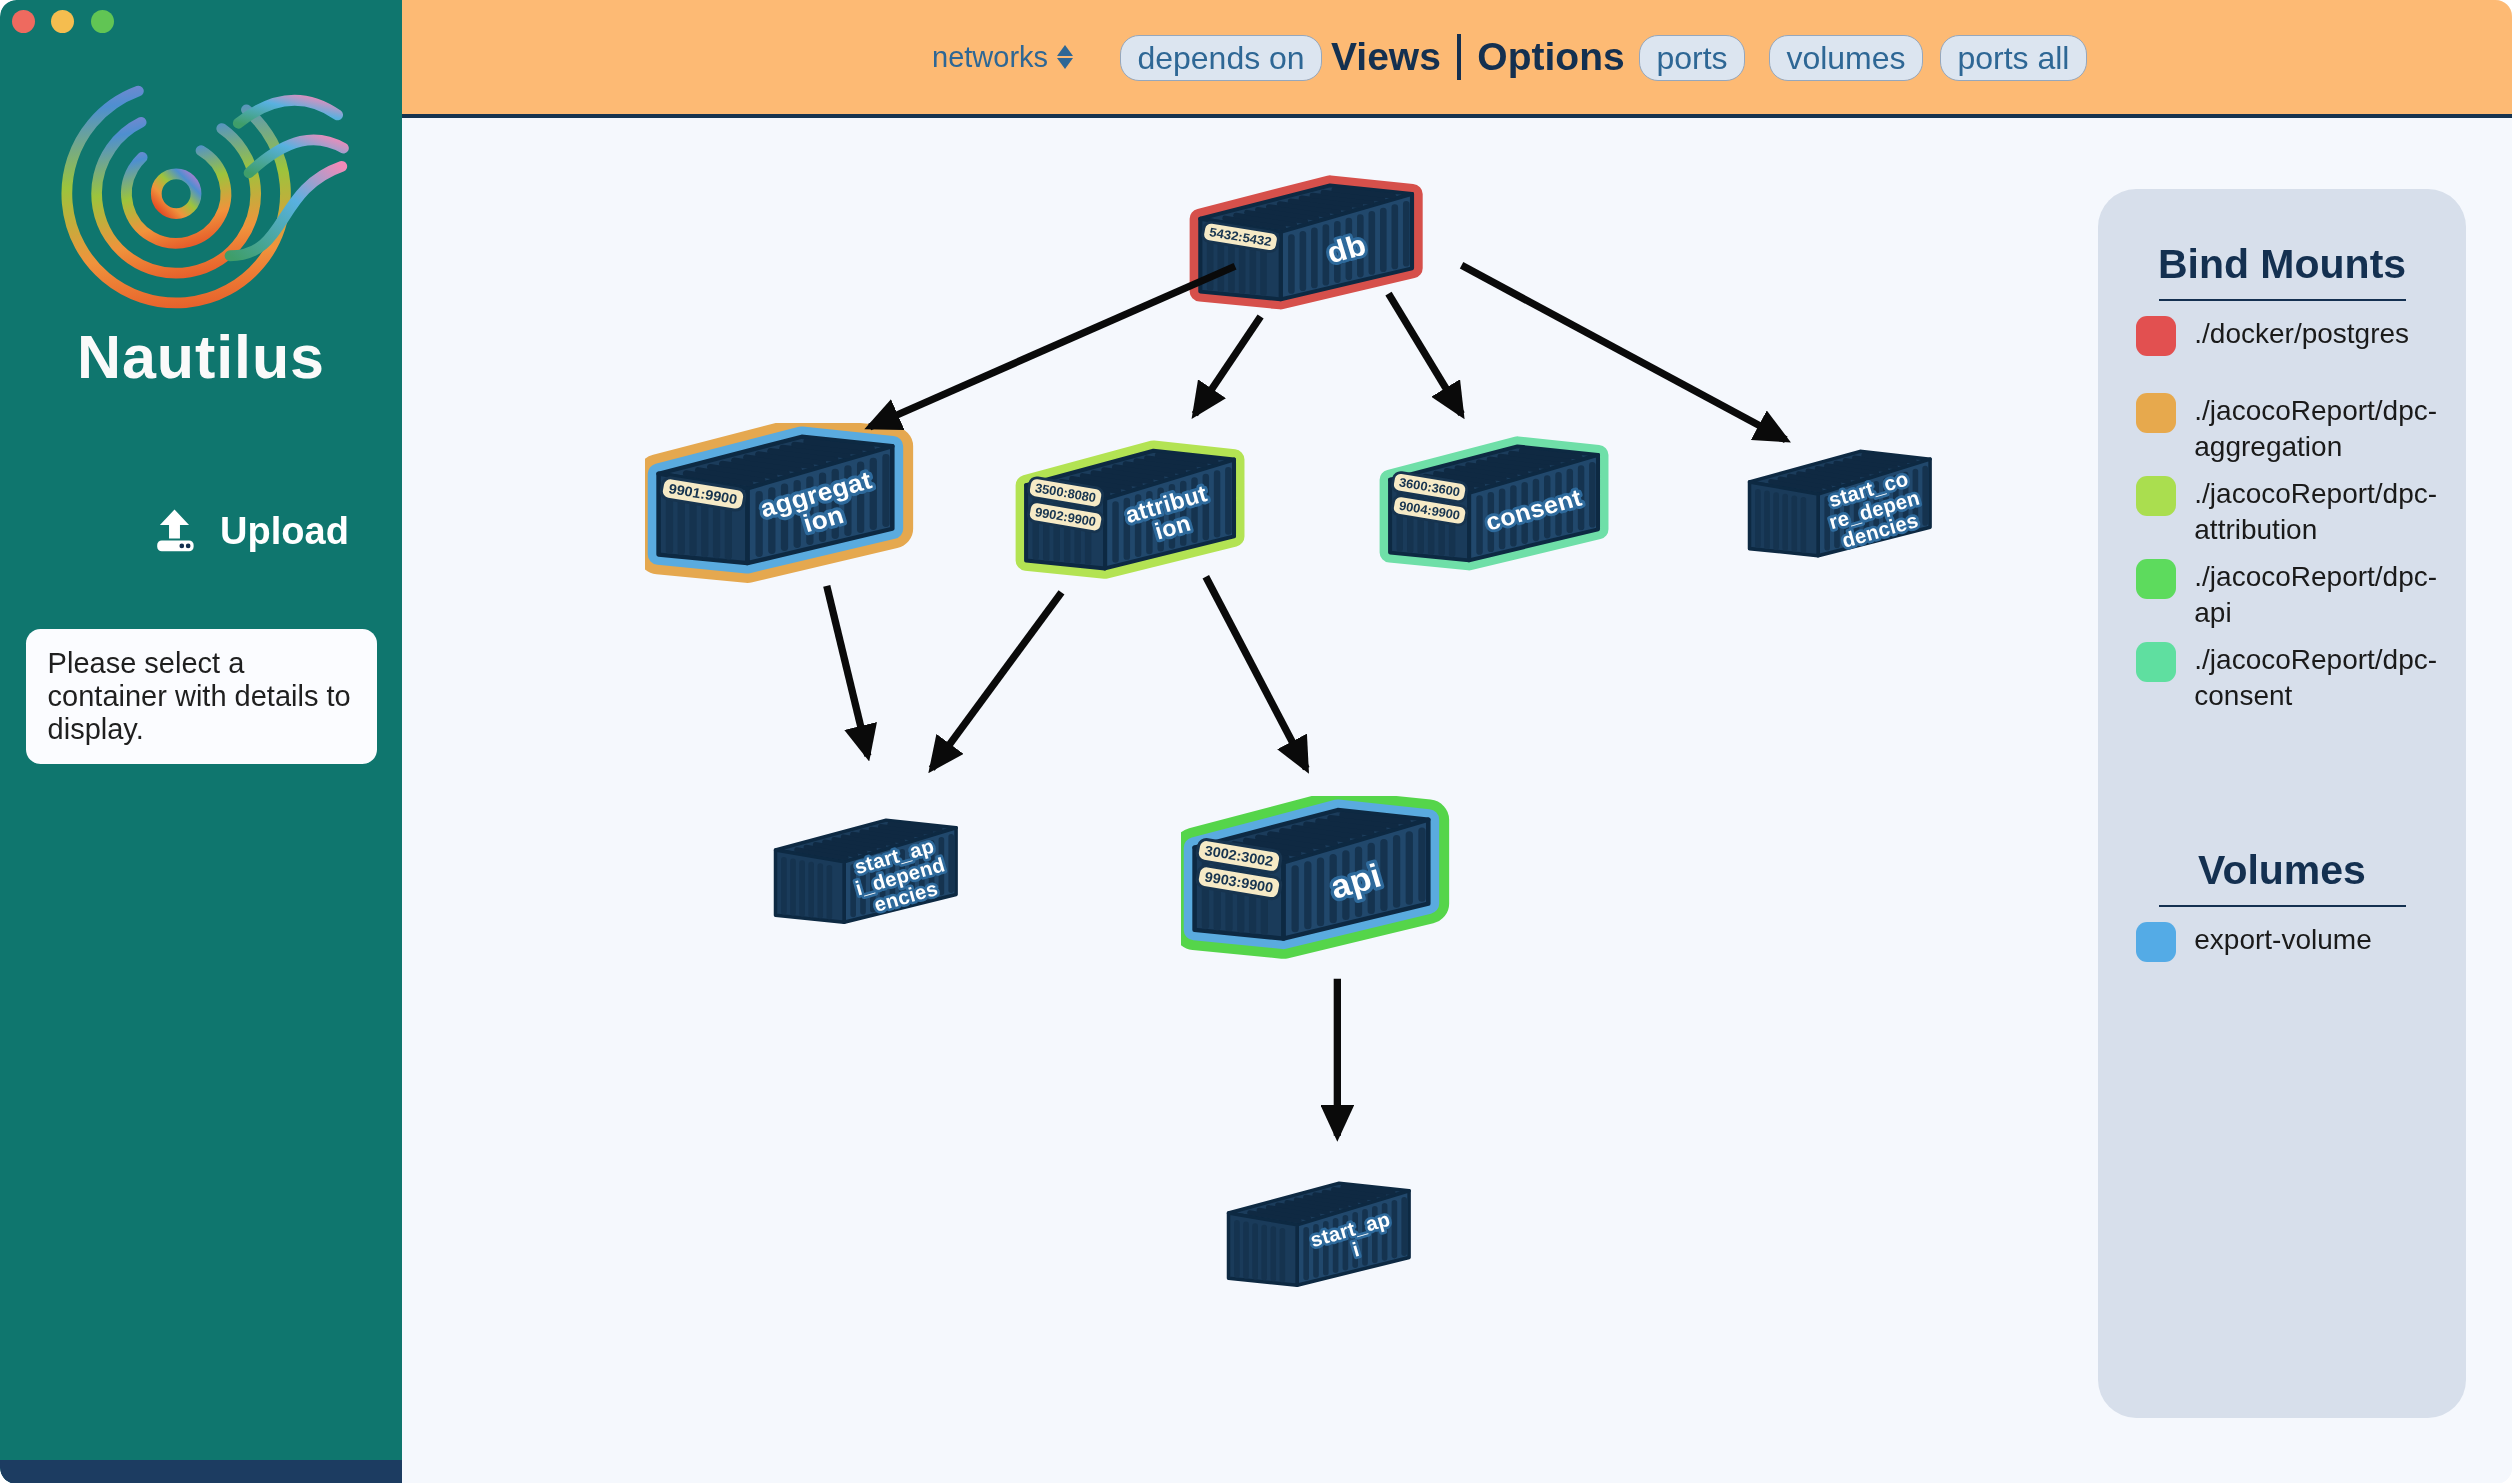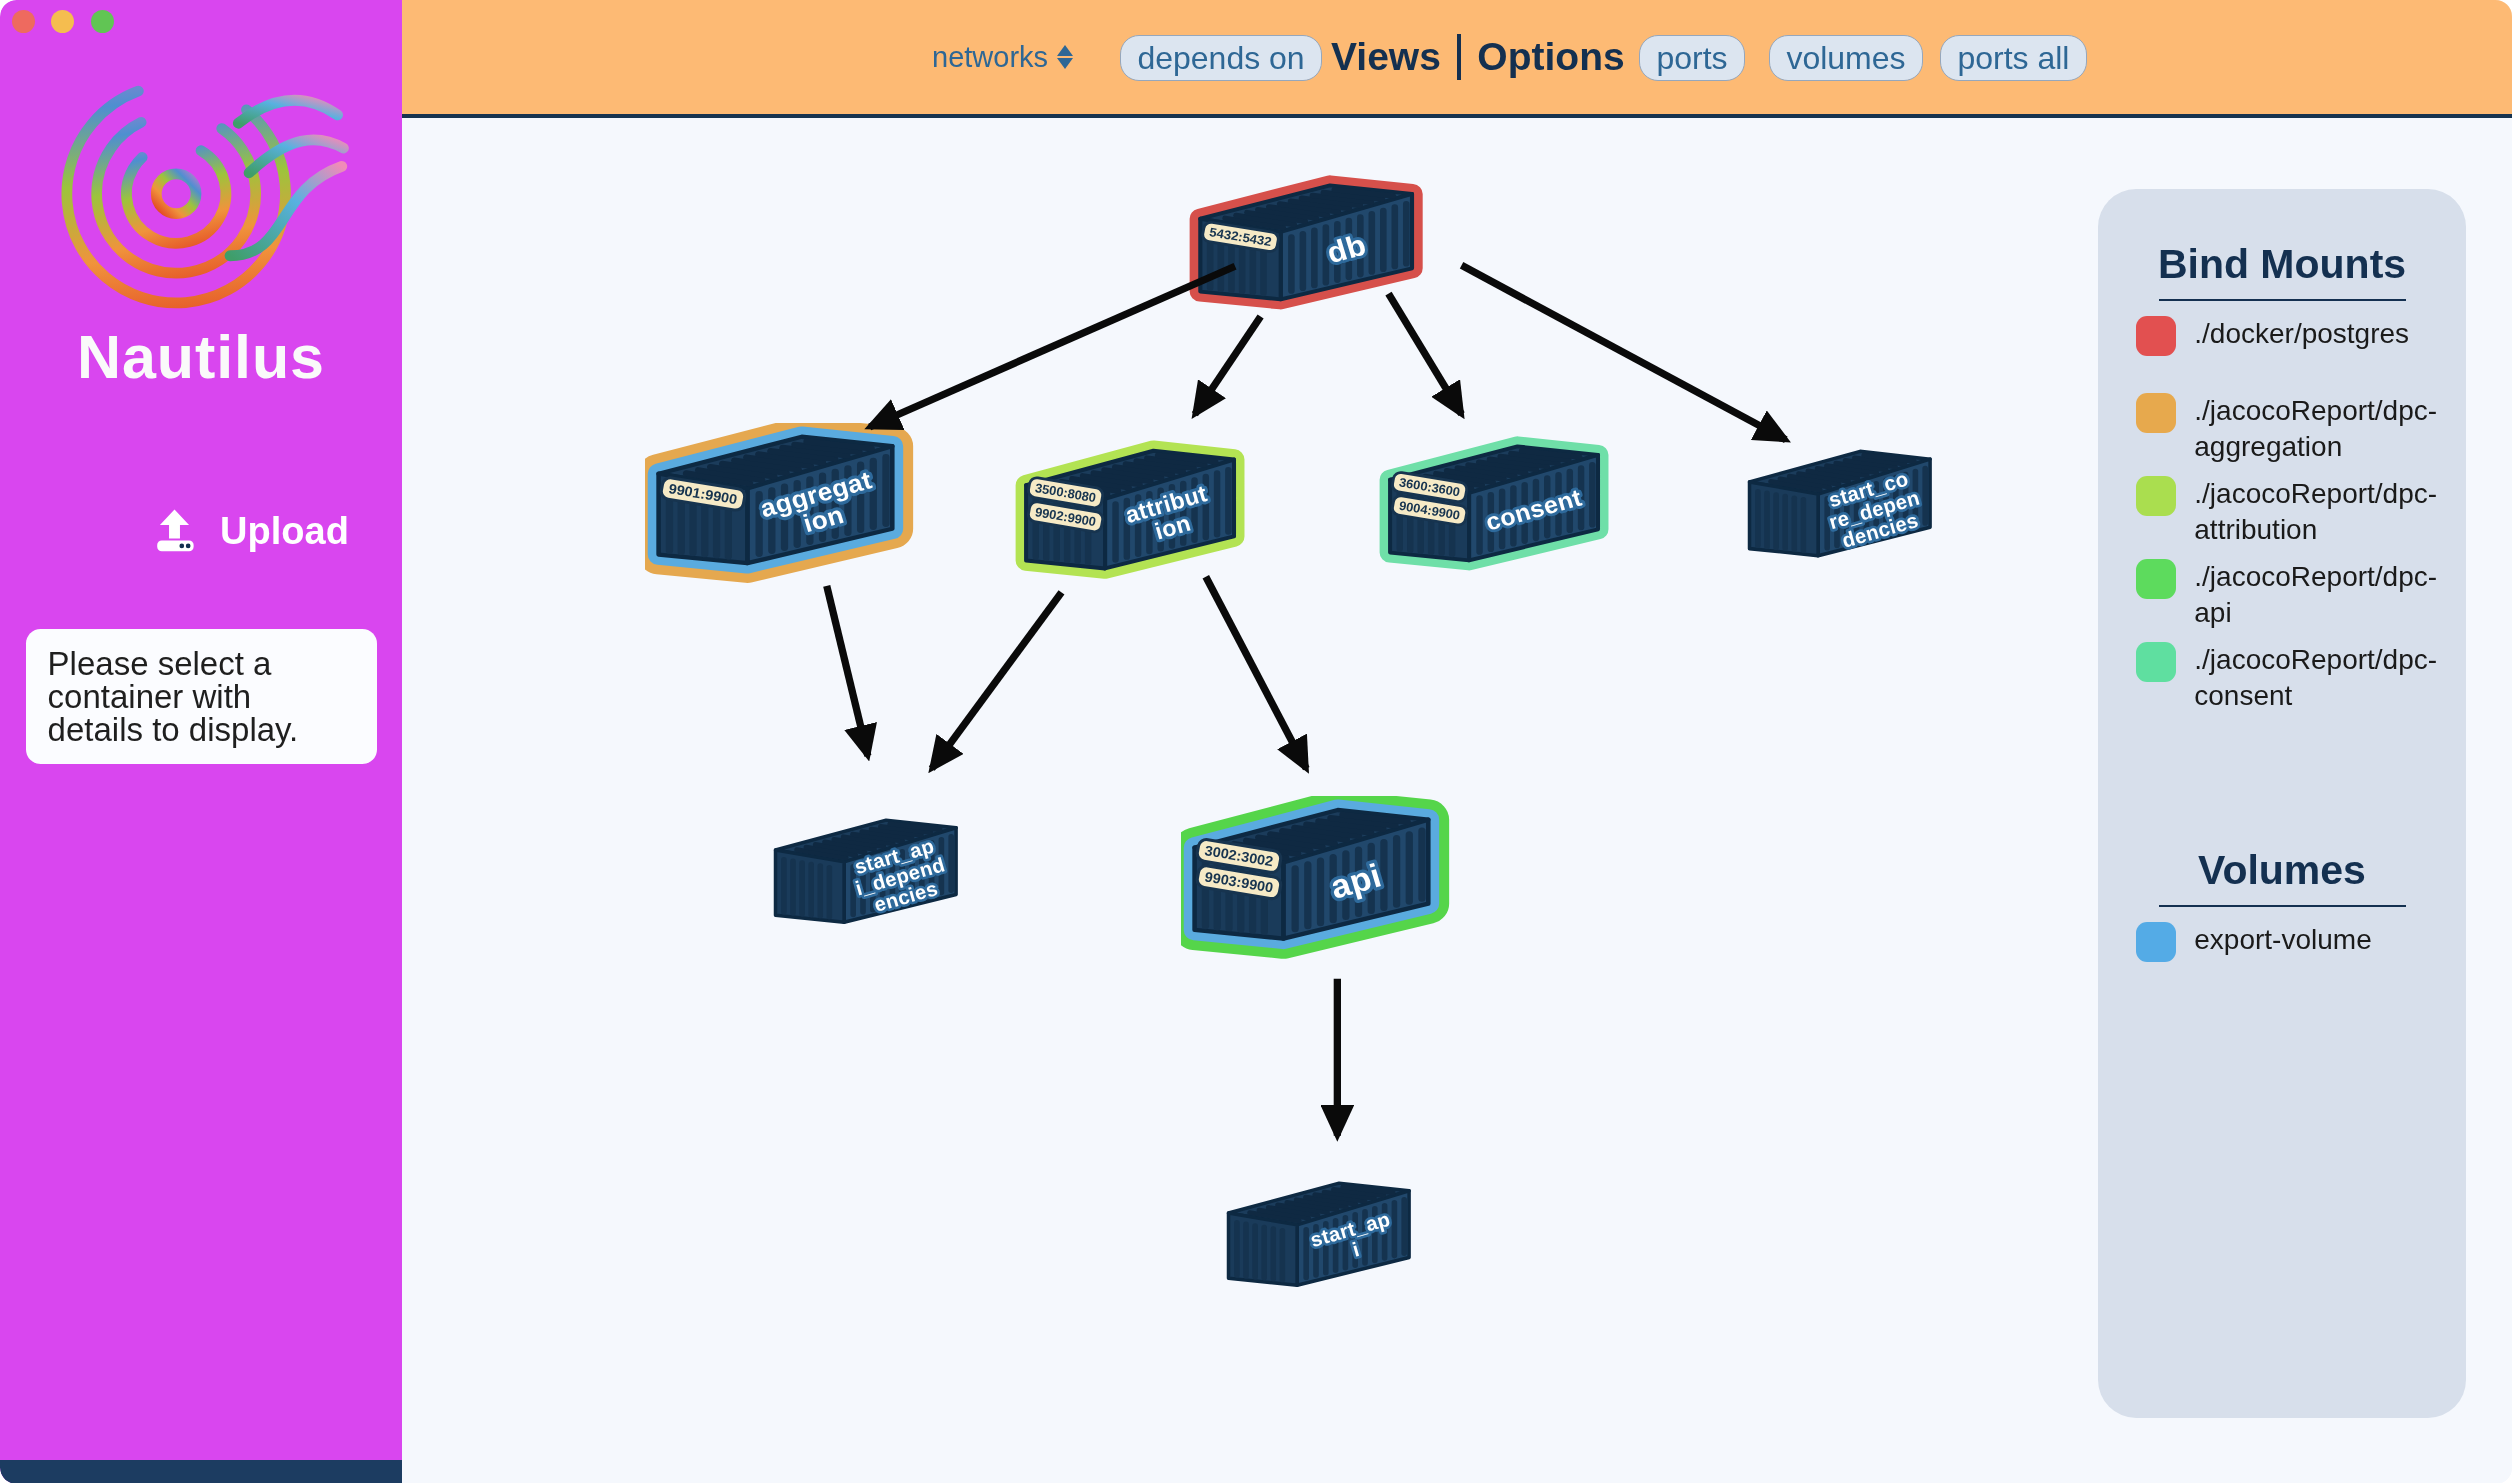--- a/index.html
+++ b/index.html
@@ -1,29 +1,29 @@
 <!DOCTYPE html>
 <html style="font-size:14.6px"><head>
 <meta charset="utf-8">
 <style>
   html,body{margin:0;padding:0;background:#ffffff;font-family:"Liberation Sans",sans-serif;}
   .window{position:relative;width:2512px;height:1484px;background:#f5f8fd;border-radius:16.4px;overflow:hidden;}
 
   
-  .sidebar{position:absolute;left:0;top:0;width:402px;height:1484px;background:#d946ef;border-radius:16.4px 0 0 16.4px;}
+  .sidebar{position:absolute;left:0;top:0;width:402px;height:1484px;background:#0f766e;border-radius:16.4px 0 0 16.4px;}
   .traffic{position:absolute;top:10px;left:12px;display:flex;gap:16.4px;}
   .light{width:23px;height:23px;border-radius:50%;}
   .light.red{background:#ee6a5f;}
   .light.yellow{background:#f5bd4f;}
   .light.green{background:#61c554;}
   .logo-wrap{position:absolute;top:57px;left:50%;transform:translateX(-50%);}
   .brand{position:absolute;top:322px;width:100%;text-align:center;color:#fafafa;font-size:61px;font-weight:700;letter-spacing:0.9px;}
   .upload{position:absolute;top:504px;left:0;width:100%;display:flex;justify-content:center;align-items:center;gap:20px;cursor:pointer;padding-left:48px;}
   .upload-label{color:#ffffff;font-size:38px;font-weight:700;}
-  .message-box{position:absolute;left:25.6px;top:629px;width:307px;background:#fbfcff;border-radius:14.6px;padding:18px 22px;color:#1f1f1f;font-size:33px;line-height:33px;}
+  .message-box{position:absolute;left:25.6px;top:629px;width:307px;background:#fbfcff;border-radius:14.6px;padding:18px 22px;color:#1f1f1f;font-size:29px;line-height:33px;}
   .sidebar-footer{position:absolute;left:0;bottom:0;width:402px;height:24px;background:#1c3c61;border-radius:0 0 0 16.4px;}
 
   
   .topbar{position:absolute;left:402px;top:0;right:0;height:114px;background:#fdba74;border-bottom:4.6px solid #16334f;}
   .networks{position:absolute;left:530px;top:0;height:114px;display:flex;align-items:center;gap:9px;cursor:pointer;}
   .networks-label{color:#2e6795;font-size:29px;}
   .sort-icon{display:flex;flex-direction:column;gap:2.7px;}
   .sort-icon .tri-up{width:0;height:0;border-left:8.2px solid transparent;border-right:8.2px solid transparent;border-bottom:11px solid #2e6795;}
   .sort-icon .tri-down{width:0;height:0;border-left:8.2px solid transparent;border-right:8.2px solid transparent;border-top:11px solid #2e6795;}
   .pill{position:absolute;top:35px;height:46px;line-height:44px;background:#dce5f0;border:1.8px solid #96a7bc;border-radius:19px;color:#2e6795;font-size:32px;padding:0 16.4px;box-sizing:border-box;cursor:pointer;white-space:nowrap;}

